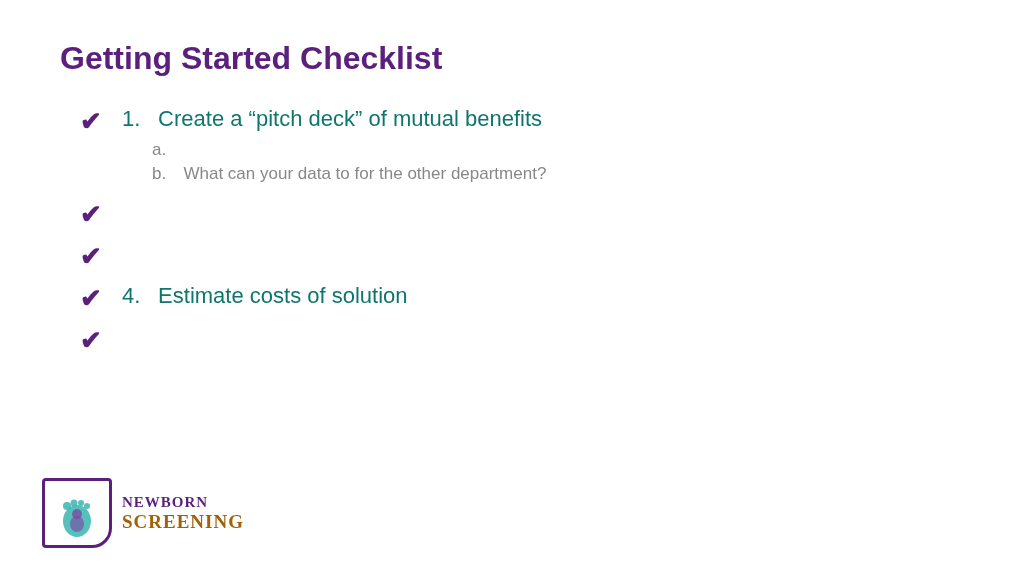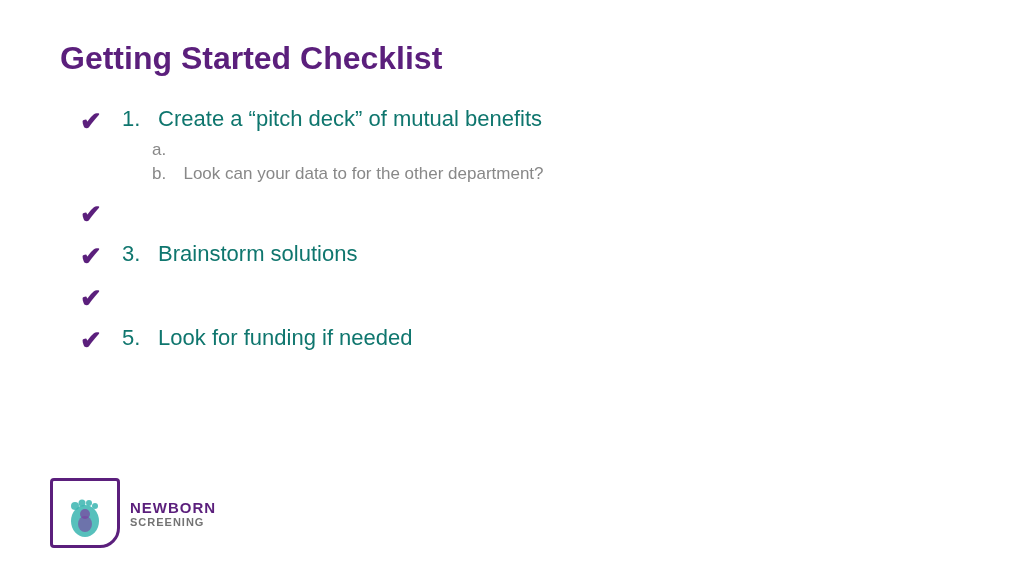--- a/index.html
+++ b/index.html
@@ -80,24 +80,25 @@
     }
 
     .sub-label {
       min-width: 22px;
       color: #888888;
     }
 
     .logo-area {
       position: absolute;
       bottom: 28px;
-      left: 50px;
+      left: 42px;
       display: flex;
       align-items: center;
       gap: 10px;
+      font-family: Liberation Serif, serif;
     }
 
     .logo-icon {
       width: 70px;
       height: 70px;
       border: 3px solid #5b1f7c;
       border-radius: 4px 4px 20px 4px;
       display: flex;
       align-items: center;
       justify-content: center;
@@ -111,53 +112,52 @@
     }
 
     .logo-text-line1 {
       font-size: 15px;
       font-weight: 800;
       color: #5b1f7c;
       letter-spacing: 1px;
     }
 
     .logo-text-line2 {
-      font-size: 11px;
+      font-size: 19px;
       font-weight: 800;
-      color: #737373;
+      color: #a16207;
       letter-spacing: 1px;
     }
   </style>
 </head>
 <body>
 
 <div class="slide">
   <h1 class="title">Getting Started Checklist</h1>
 
   <ul class="checklist" id="checklist-container">
   <li class="checklist-item">
         <span class="checkmark">✔</span>
         <div><span class="item-text"><span class="item-number">1.</span> Create a “pitch deck” of mutual benefits</span><ul class="sub-list">
             <li><span class="sub-label">a.</span>&nbsp;&nbsp;</li>
-            <li><span class="sub-label">b.</span>&nbsp;&nbsp;<span>Look can your data to for the other department?</span></li>
+            <li><span class="sub-label">b.</span>&nbsp;&nbsp;<span>What can your data to for the other department?</span></li>
           </ul></div>
       </li>
       <li class="checklist-item">
         <span class="checkmark">✔</span>
       </li>
       <li class="checklist-item">
         <span class="checkmark">✔</span>
-        <div><span class="item-text"><span class="item-number">3.</span> Brainstorm solutions</span></div>
       </li>
       <li class="checklist-item">
         <span class="checkmark">✔</span>
+        <div><span class="item-text"><span class="item-number">4.</span> Estimate costs of solution</span></div>
       </li>
       <li class="checklist-item">
         <span class="checkmark">✔</span>
-        <div><span class="item-text"><span class="item-number">5.</span> Look for funding if needed</span></div>
       </li>
     </ul>
 
   <div class="logo-area">
     <div class="logo-icon">
       <svg width="50" height="55" viewBox="0 0 50 55">
 
         <ellipse cx="25" cy="35" rx="14" ry="16" fill="#3ab5b0" opacity="0.85"></ellipse>
 
         <circle cx="15" cy="20" r="4" fill="#3ab5b0" opacity="0.85"></circle>

